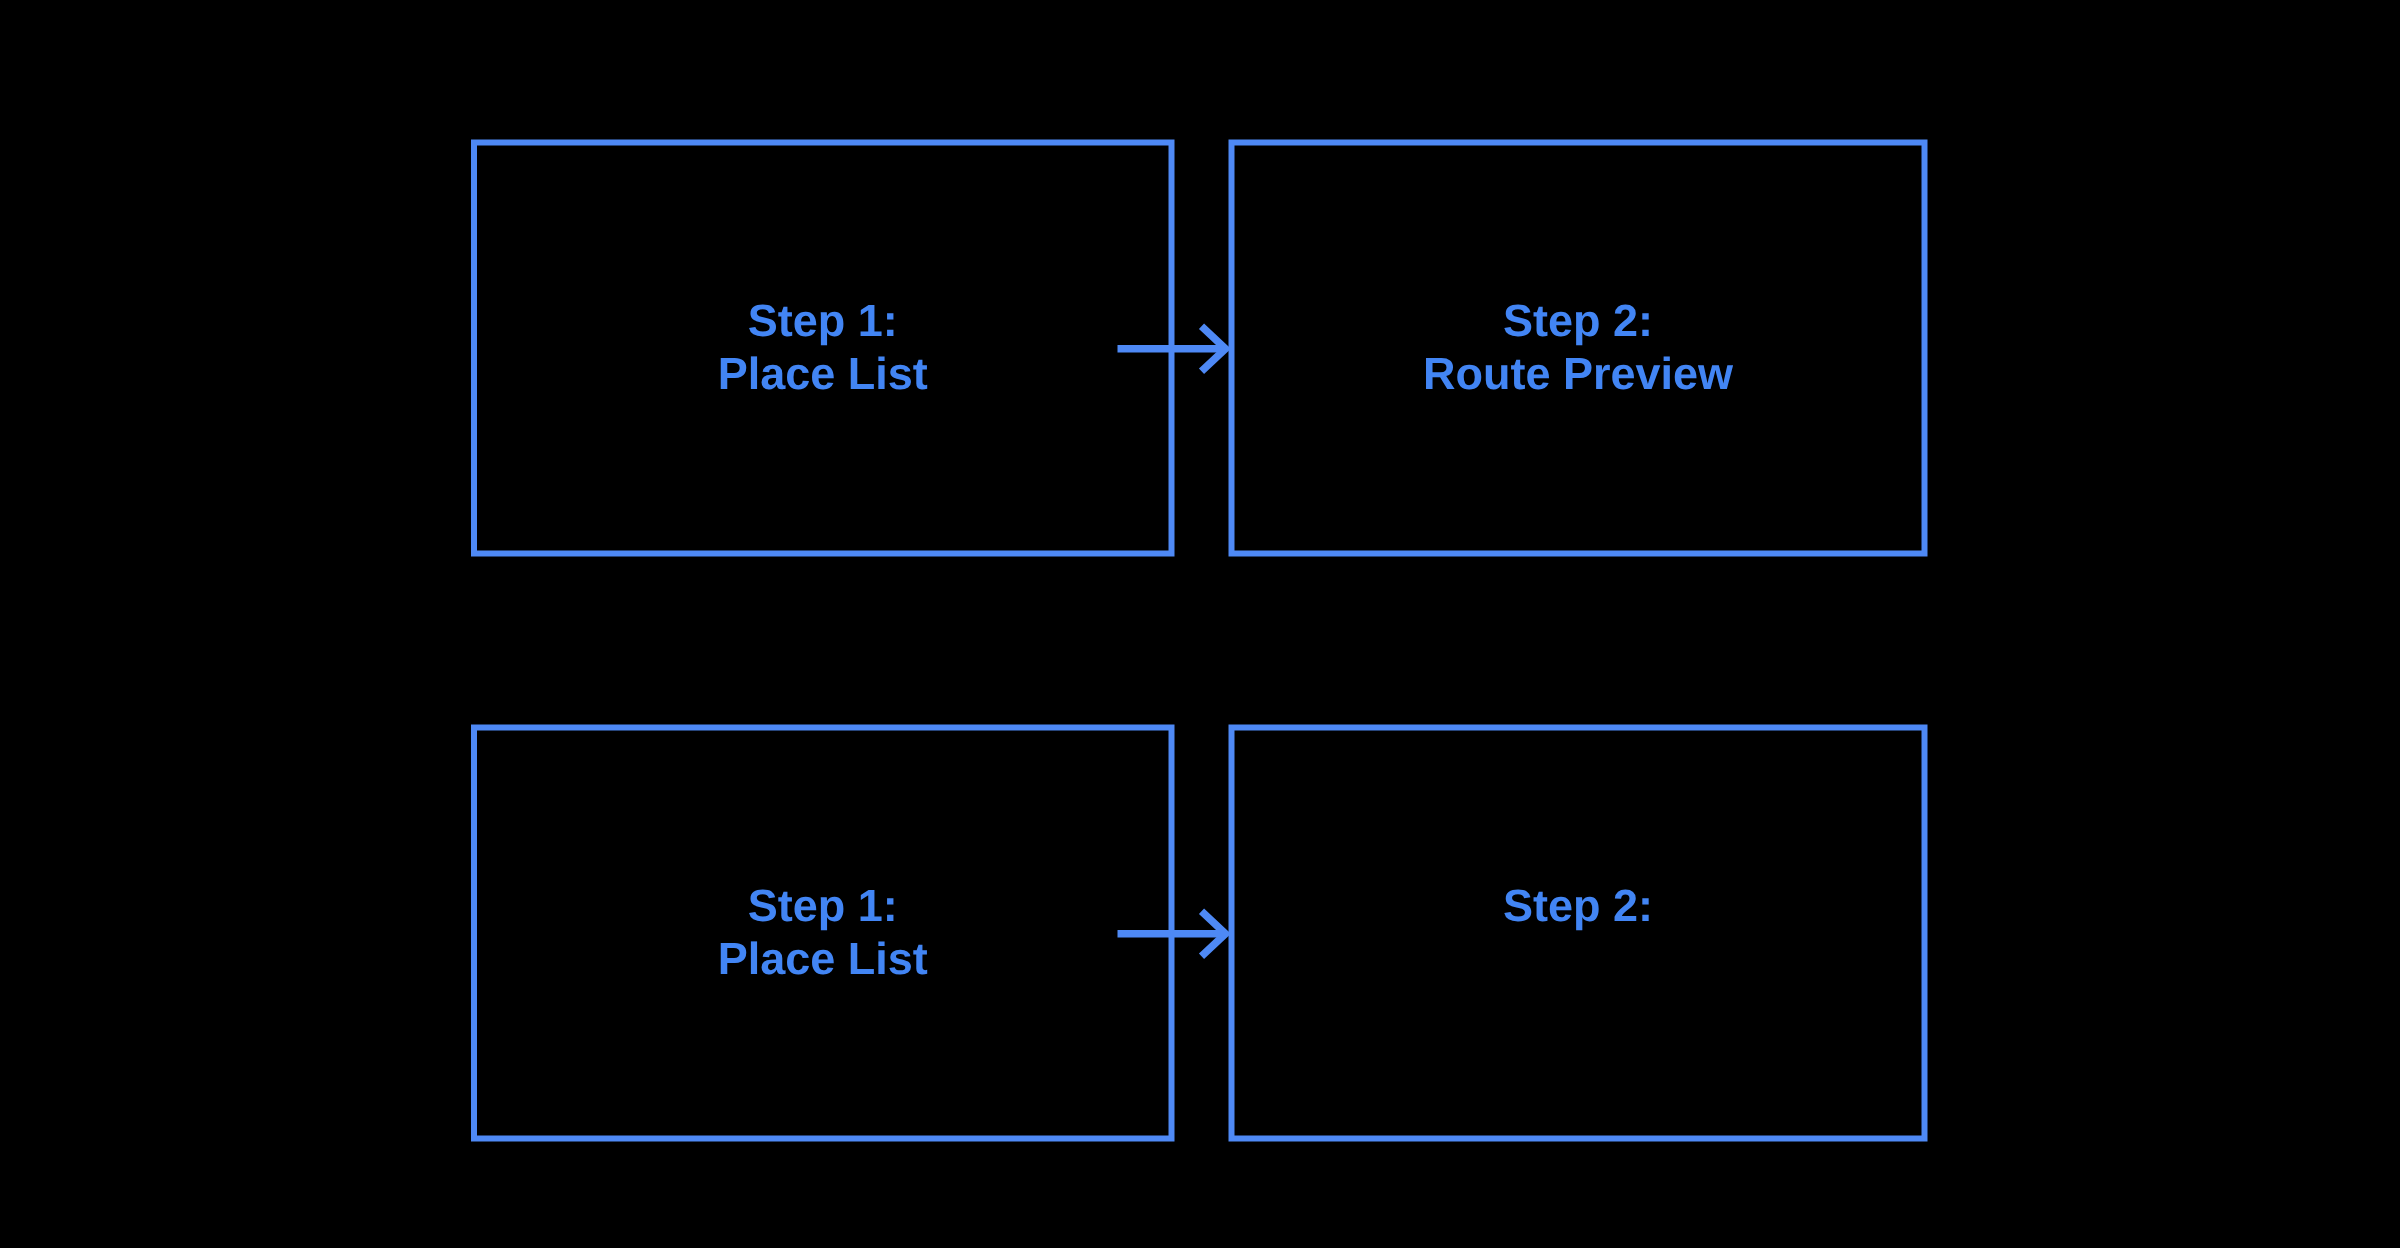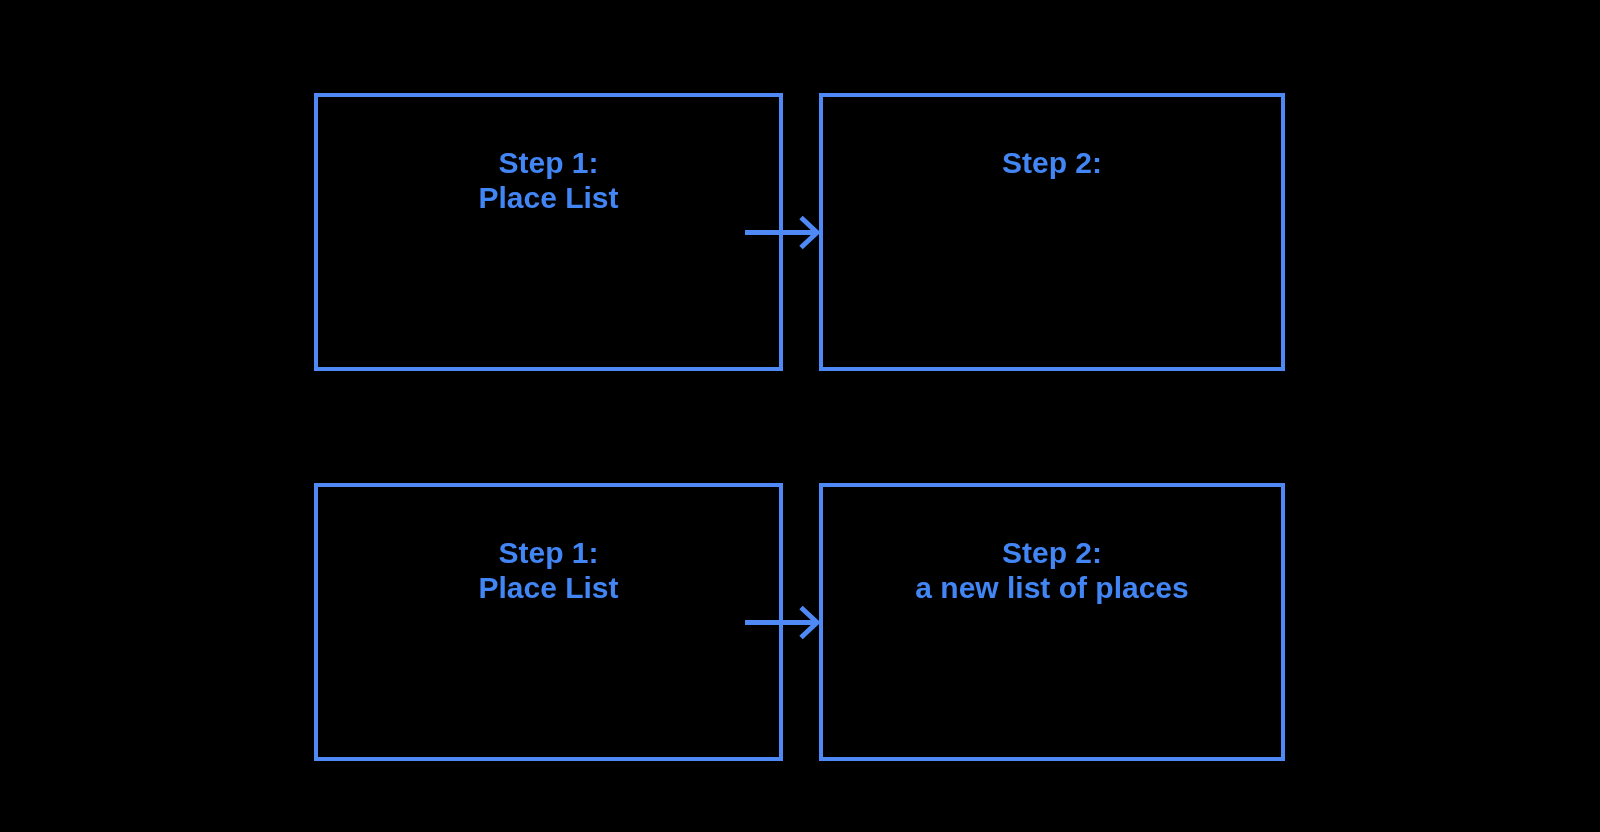--- a/index.html
+++ b/index.html
@@ -31,21 +31,21 @@
   }
   .node {
     position: absolute;
     box-sizing: border-box;
     border: 4px solid var(--box_border, #4E89F5);
     background: transparent;
     display: flex;
     flex-direction: column;
     align-items: center;
     justify-content: flex-start;
-    padding-top: 48px;
+    padding-top: 100px;
   }
   .node-1 { left: 314px; top: 93px;  width: 469px; height: 278px; }
   .node-2 { left: 819px; top: 93px;  width: 466px; height: 278px; }
   .node-3 { left: 314px; top: 483px; width: 469px; height: 278px; }
   .node-4 { left: 819px; top: 483px; width: 466px; height: 278px; }
   .node-label {
     color: var(--text, #4285F4);
     font-size: 30px;
     line-height: 35px;
     font-weight: 600;
@@ -74,30 +74,30 @@
   <div class="node node-1">
     <div class="node-label">
       <span>Step 1:</span>
       <span>Place List</span>
     </div>
   </div>
 
   <div class="node node-2">
     <div class="node-label">
       <span>Step 2:</span>
+      <span>Route Preview</span>
     </div>
   </div>
 
   <div class="node node-3">
     <div class="node-label">
       <span>Step 1:</span>
       <span>Place List</span>
     </div>
   </div>
 
   <div class="node node-4">
     <div class="node-label">
       <span>Step 2:</span>
-      <span>a new list of places</span>
     </div>
   </div>
 
 </div>
 
 </body></html>

